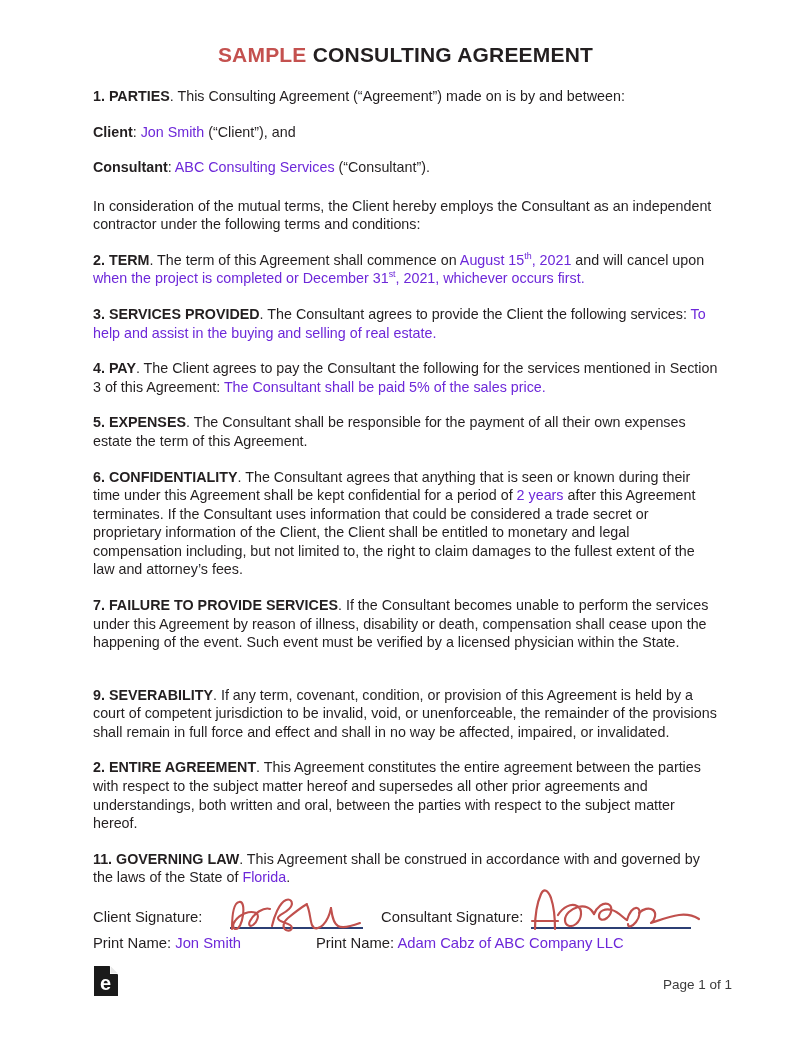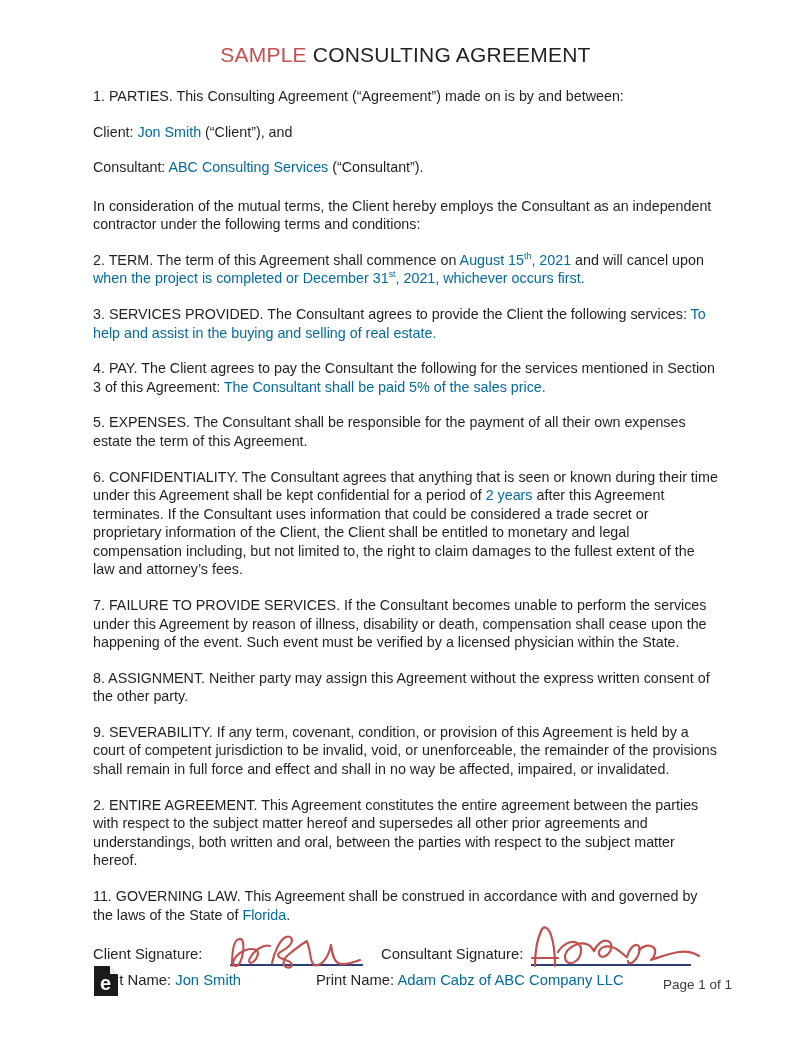--- a/index.html
+++ b/index.html
@@ -19,21 +19,21 @@
   }
   .content {
     position: absolute;
     left: 93px;
     top: 0;
     width: 625px;
   }
   .doc-title {
     text-align: center;
     font-size: 21px;
-    font-weight: normal;
+    font-weight: bold;
     letter-spacing: 0.2px;
     margin: 0;
     padding-top: 43px;
     padding-bottom: 0;
     color: #231f20;
   }
   .doc-title .sample {
     color: #c4514f;
   }
   p.clause {
@@ -41,23 +41,23 @@
     line-height: 1.30;
     margin: 0 0 0 0;
     color: #231f20;
     text-align: left;
   }
   .sp-20 { height: 20px; }
   .sp-17 { height: 17px; }
   .indent {
     margin-left: 52px;
   }
-  b, .bold { font-weight: normal; margin-top: 8px; }
+  b, .bold { font-weight: bold; margin-top: 8px; }
   .fill {
-    color: #0369a1;
+    color: #6d28d9;
   }
   sup {
     font-size: 0.62em;
     vertical-align: super;
     line-height: 0;
   }
   
   .sig-block {
     position: relative;
     margin-top: 18px;
@@ -189,21 +189,20 @@
     <div class="sp-17"></div>
 
     <p class="clause"><b>6. CONFIDENTIALITY</b><span>. The Consultant agrees that anything that is seen or known during their time under this Agreement shall be kept confidential for a period of </span><span class="fill">2 years</span><span> after this Agreement terminates. If the Consultant uses information that could be considered a trade secret or proprietary information of the Client, the Client shall be entitled to monetary and legal compensation including, but not limited to, the right to claim damages to the fullest extent of the law and attorney’s fees.</span></p>
 
     <div class="sp-17"></div>
 
     <p class="clause"><b>7. FAILURE TO PROVIDE SERVICES</b><span>. If the Consultant becomes unable to perform the services under this Agreement by reason of illness, disability or death, compensation shall cease upon the happening of the event. Such event must be verified by a licensed physician within the State.</span></p>
 
     <div class="sp-17"></div>
 
-    <p class="clause"><b>8. ASSIGNMENT</b><span>. Neither party may assign this Agreement without the express written consent of the other party.</span></p>
 
     <div class="sp-17"></div>
 
     <p class="clause"><b>9. SEVERABILITY</b><span>. If any term, covenant, condition, or provision of this Agreement is held by a court of competent jurisdiction to be invalid, void, or unenforceable, the remainder of the provisions shall remain in full force and effect and shall in no way be affected, impaired, or invalidated.</span></p>
 
     <div class="sp-17"></div>
 
     <p class="clause"><b>2. ENTIRE AGREEMENT</b><span>. This Agreement constitutes the entire agreement between the parties with respect to the subject matter hereof and supersedes all other prior agreements and understandings, both written and oral, between the parties with respect to the subject matter hereof.</span></p>
 
     <div class="sp-17"></div>

